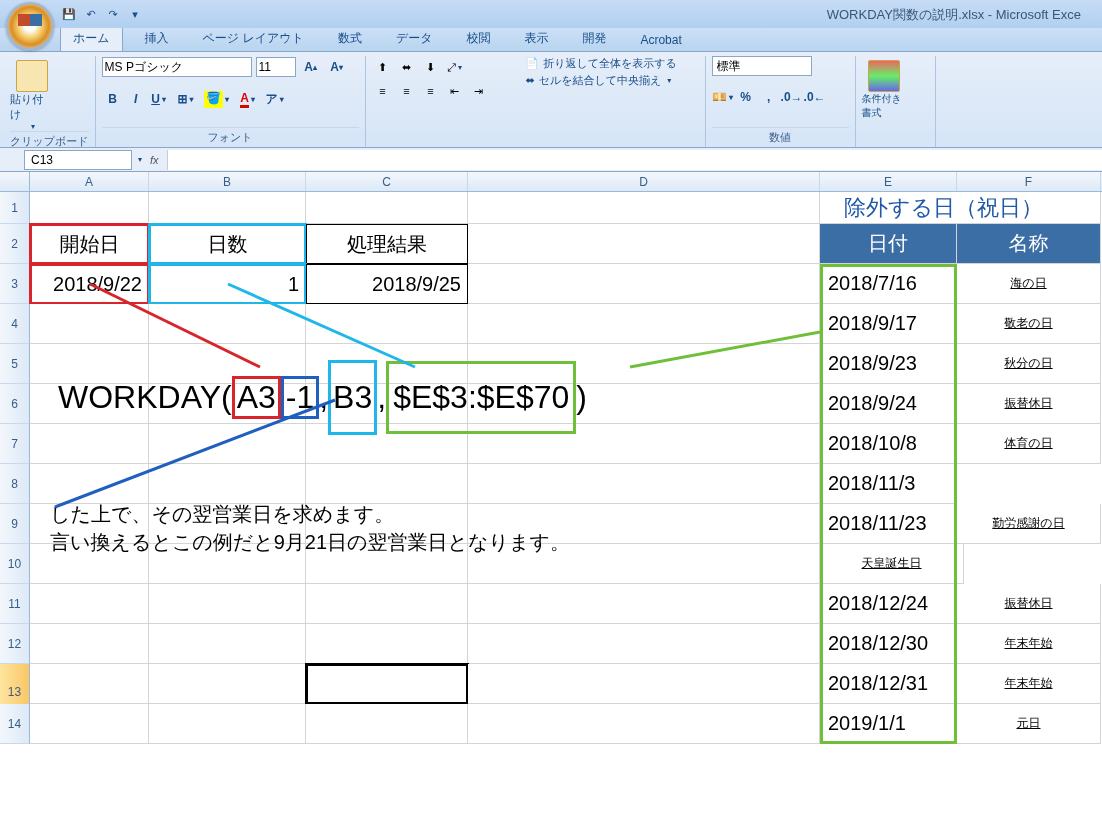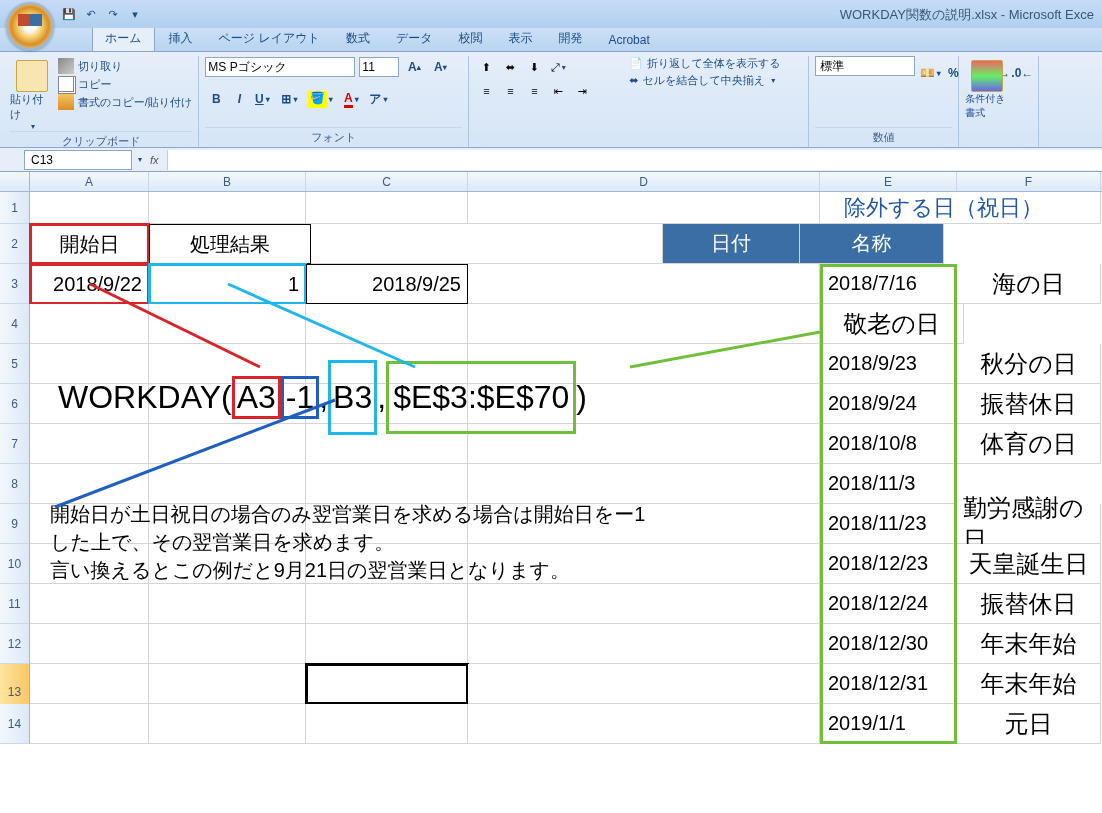--- a/index.html
+++ b/index.html
@@ -5,24 +5,24 @@
 * { margin: 0; padding: 0; box-sizing: border-box; font-family: "MS PGothic", Arial, sans-serif; }
 body { background: #fff; font-size: 11px; width: 1102px; height: 813px; overflow: hidden; }
 
 
 .titlebar { height: 28px; background: linear-gradient(#c6dcf6,#b1cff0); display: flex; align-items: center; position: relative; }
 .office-btn { width: 48px; height: 48px; background: radial-gradient(circle,#fff 15%,#f2c864 40%,#d98f27 60%,#fff 100%); border-radius: 50%; border: 2px solid #9db7d6; position: absolute; left: 6px; top: 2px; z-index: 10; box-shadow: 0 1px 3px rgba(0,0,0,.3); }
 .office-btn::before { content: ""; position: absolute; width: 12px; height: 12px; background: #c24b2c; top: 10px; left: 10px; }
 .office-btn::after { content: ""; position: absolute; width: 12px; height: 12px; background: #3a6ea5; top: 10px; right: 10px; }
 .qat { margin-left: 60px; display: flex; align-items: center; gap: 4px; }
 .qat-icon { width: 18px; height: 18px; display: inline-flex; align-items: center; justify-content: center; color: #1a4e8a; }
-.titlebar-text { position: absolute; right: 8px; top: 6px; color: #3b5577; font-size: 13px; }
-
-
-.ribbon-tabs { height: 24px; background: linear-gradient(#cce0f7,#b8d4f0); display: flex; align-items: flex-end; padding-left: 92px; gap: 2px; border-bottom: 1px solid #8ba7c7; }
+.titlebar-text { position: absolute; right: 21px; top: 6px; color: #3b5577; font-size: 13px; }
+
+
+.ribbon-tabs { height: 24px; background: linear-gradient(#cce0f7,#b8d4f0); display: flex; align-items: flex-end; padding-left: 60px; gap: 10px; border-bottom: 1px solid #8ba7c7; }
 .tab { padding: 4px 12px; color: #1a4e8a; font-size: 12px; cursor: pointer; border-radius: 3px 3px 0 0; }
 .tab.active { background: #e6eef9; border: 1px solid #8ba7c7; border-bottom: none; color: #1a4e8a; }
 
 
 .ribbon { height: 96px; background: linear-gradient(#e6eef9,#d5e5f7); border-bottom: 1px solid #8ba7c7; display: flex; padding: 4px 4px 0; }
 .group { border-right: 1px solid #aec5e0; display: flex; flex-direction: column; padding: 0 6px; }
 .group-body { flex: 1; display: flex; align-items: flex-start; gap: 4px; }
 .group-label { text-align: center; color: #3a5c89; font-size: 11px; padding: 2px 0; border-top: 1px solid #c7d8ed; }
 .big-btn { display: flex; flex-direction: column; align-items: center; width: 44px; padding-top: 4px; color: #1a4e8a; }
 .big-btn .ic { width: 32px; height: 32px; background: #f8e6b2; border: 1px solid #c9a63f; border-radius: 2px; }
@@ -92,21 +92,21 @@
 .fbox-cyan { border: 3px solid #1fb7ea; padding: 16px 2px; }
 .fbox-green { border: 3px solid #6fbf3a; padding: 15px 4px; }
 
 
 .explain { position: absolute; left: 50px; top: 328px; font-size: 20px; line-height: 1.4; }
 
 
 .hol-title { color: #2058a8; font-size: 22px; text-align: center; }
 .hol-hdr { background: #3a6ea5; color: #fff; font-size: 20px; justify-content: center; }
 .hol-date { font-size: 20px; padding-left: 8px; }
-.hol-name { font-size: 24px; justify-content: center; }
+.hol-name { font-size: 12px; justify-content: center; text-decoration: underline; }
 
 
 .green-col-box { position: absolute; left: 820px; top: 92px; width: 137px; height: 480px; border: 3px solid #6fbf3a; pointer-events: none; }
 
 
 svg.connectors { position: absolute; left: 0; top: 0; pointer-events: none; }
 
 
 .sel-cell { outline: 3px solid #000; outline-offset: -2px; }
 </style>
@@ -137,34 +137,20 @@
 </div>
 
 <div class="ribbon">
 
   <div class="group">
     <div class="group-body">
       <div class="big-btn">
         <div class="ic"></div>
         <span>貼り付け</span>
         <span class="arrow">▾</span>
-      </div>
-      <div class="vstack">
-        <div>
-            <span class="ic-sm ic-cut"></span>
-            <span>切り取り</span>
-          </div>
-        <div>
-            <span class="ic-sm ic-copy"></span>
-            <span>コピー</span>
-          </div>
-        <div>
-            <span class="ic-sm ic-brush"></span>
-            <span>書式のコピー/貼り付け</span>
-          </div>
       </div>
     </div>
     <div class="group-label">クリップボード</div>
   </div>
 
   <div class="group" style="width:270px">
     <div class="group-body" style="flex-direction:column;align-items:stretch">
       <div class="font-row">
         <input class="font-sel" style="width: 150px;" value="MS Pゴシック">
         <input class="font-sel" style="width: 40px;" value="11">
@@ -222,21 +208,21 @@
         <div>
             <span>⬌</span>
             <span>セルを結合して中央揃え</span>
             <span class="arrow">▾</span>
           </div>
       </div>
     </div>
   </div>
 
   <div class="group" style="width:150px">
-    <div class="group-body" style="flex-direction:row">
+    <div class="group-body" style="flex-direction:column">
       <input class="num-sel" value="標準" style="">
       <div class="btn-row">
         <span class="rbtn">💴<span class="arrow">▾</span></span>
         <span class="rbtn">%</span>
         <span class="rbtn">,</span>
         <span class="rbtn">.0→</span>
         <span class="rbtn">.0←</span>
       </div>
     </div>
     <div class="group-label">数値</div>
@@ -277,20 +263,21 @@
       <div class="cell cA"></div>
       <div class="cell cB"></div>
       <div class="cell cC"></div>
       <div class="cell cD"></div>
       <div class="cell cE hol-title" style="justify-content:flex-start;padding-left:24px;grid-column:span 2;width:281px;border-right:1px solid #d4d4d4">除外する日（祝日）</div>
     </div>
 
     <div class="row rN">
       <div class="rowhdr" style="height:40px">2</div>
       <div class="cell cA tbl-hdr box-red">開始日</div>
+      <div class="cell cB tbl-hdr box-cyan">日数</div>
       <div class="cell cC tbl-hdr">処理結果</div>
       <div class="cell cD"></div>
       <div class="cell cE hol-hdr">日付</div>
       <div class="cell cF hol-hdr">名称</div>
     </div>
 
     <div class="row rN">
       <div class="rowhdr" style="height:40px">3</div>
       <div class="cell cA tbl-cell box-red">2018/9/22</div>
       <div class="cell cB tbl-cell box-cyan">1</div>
@@ -299,20 +286,21 @@
       <div class="cell cE hol-date">2018/7/16</div>
       <div class="cell cF hol-name">海の日</div>
     </div>
 
     <div class="row rN">
         <div class="rowhdr" style="height:40px">4</div>
         <div class="cell cA"></div>
         <div class="cell cB"></div>
         <div class="cell cC"></div>
         <div class="cell cD"></div>
+        <div class="cell cE hol-date">2018/9/17</div>
         <div class="cell cF hol-name">敬老の日</div>
       </div>
     <div class="row rN">
         <div class="rowhdr" style="height:40px">5</div>
         <div class="cell cA"></div>
         <div class="cell cB"></div>
         <div class="cell cC"></div>
         <div class="cell cD"></div>
         <div class="cell cE hol-date">2018/9/23</div>
         <div class="cell cF hol-name">秋分の日</div>
@@ -351,21 +339,20 @@
         <div class="cell cD"></div>
         <div class="cell cE hol-date">2018/11/23</div>
         <div class="cell cF hol-name">勤労感謝の日</div>
       </div>
     <div class="row rN">
         <div class="rowhdr" style="height:40px">10</div>
         <div class="cell cA"></div>
         <div class="cell cB"></div>
         <div class="cell cC"></div>
         <div class="cell cD"></div>
-        <div class="cell cE hol-date">2018/12/23</div>
         <div class="cell cF hol-name">天皇誕生日</div>
       </div>
     <div class="row rN">
         <div class="rowhdr" style="height:40px">11</div>
         <div class="cell cA"></div>
         <div class="cell cB"></div>
         <div class="cell cC"></div>
         <div class="cell cD"></div>
         <div class="cell cE hol-date">2018/12/24</div>
         <div class="cell cF hol-name">振替休日</div>
@@ -397,21 +384,20 @@
         <div class="cell cE hol-date">2019/1/1</div>
         <div class="cell cF hol-name">元日</div>
       </div>
   </div>
 
   <div class="formula">
     <span class="seg">WORKDAY(</span><span class="seg fbox-red">A3</span><span class="seg fbox-blue">-1</span><span class="seg">,</span><span class="seg fbox-cyan">B3</span><span class="seg">,</span><span class="seg fbox-green">$E$3:$E$70</span><span class="seg">)</span>
   </div>
 
   <div class="explain">
-    <div>開始日が土日祝日の場合のみ翌営業日を求める場合は開始日をー1</div>
     <div>した上で、その翌営業日を求めます。</div>
     <div>言い換えるとこの例だと9月21日の翌営業日となります。</div>
   </div>
 
   <div class="green-col-box"></div>
 
   <svg class="connectors" width="1102" height="640">
     <line x1="90" y1="112" x2="260" y2="195" stroke="#d8252b" stroke-width="3"></line>
     <line x1="228" y1="112" x2="415" y2="195" stroke="#1fb7ea" stroke-width="3"></line>
     <line x1="820" y1="160" x2="630" y2="195" stroke="#6fbf3a" stroke-width="3"></line>

